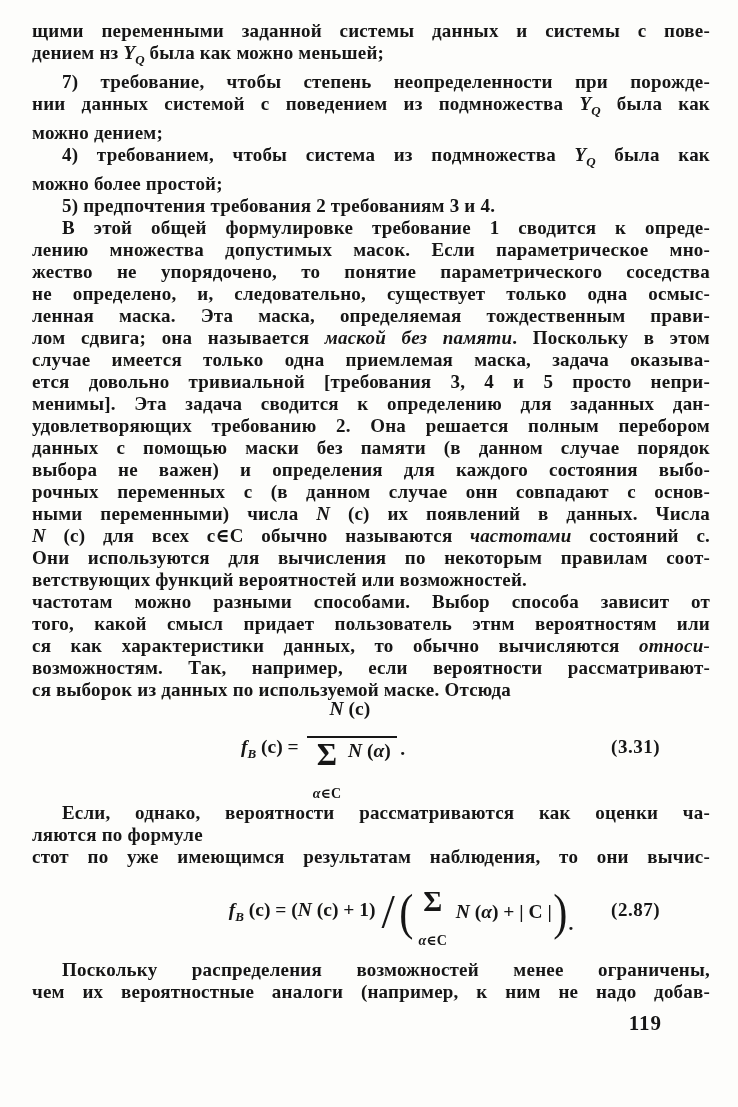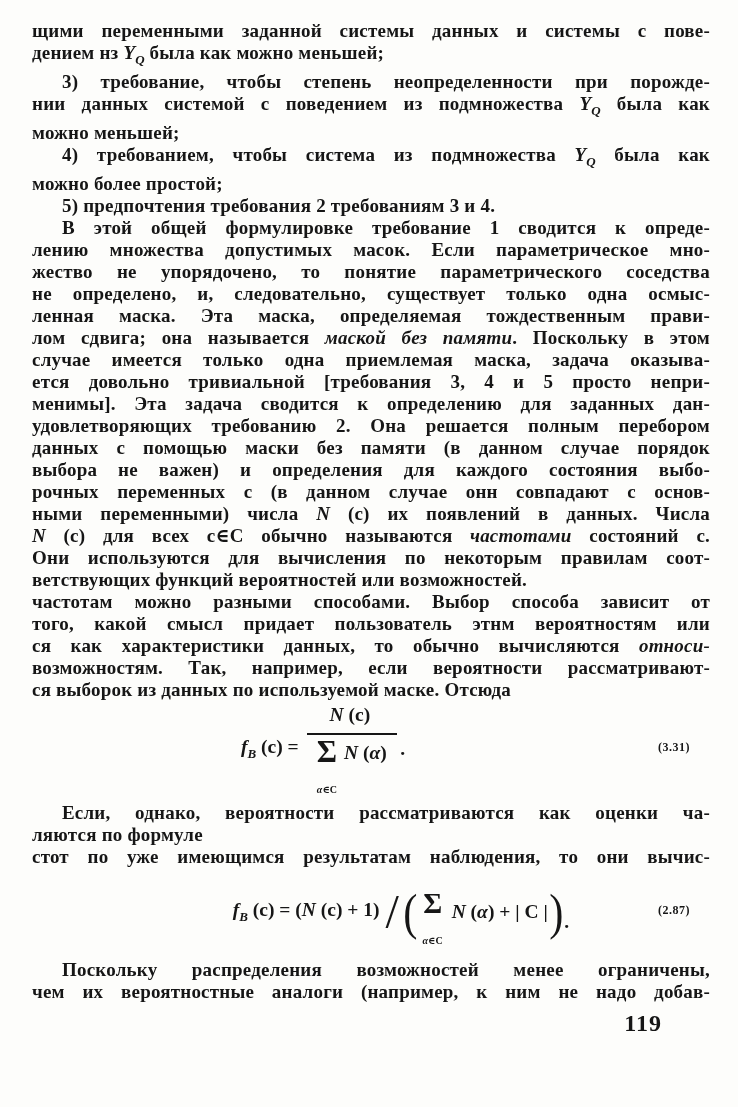--- a/index.html
+++ b/index.html
@@ -37,70 +37,70 @@
     display:flex;
     justify-content:center;
     align-items:center;
   }
   #eq331{height:86px;margin:5px 0 3px 0;}
   #eq332{height:72px;margin:8px 0 2px 0;}
   .f-body{display:flex;align-items:center;font-size:19.5px;}
   .m{white-space:pre;}
   .frac{display:inline-flex;flex-direction:column;align-items:center;margin:0 3px;}
   .frac .num{
-    padding:1px 27px 7px 23px;
+    padding:1px 27px 16px 23px;
     border-bottom:2.2px solid #161616;
   }
   .frac .den{display:flex;align-items:flex-start;margin-top:2px;}
   .sum{display:inline-flex;flex-direction:column;align-items:center;line-height:1;}
   .sigma{font-size:31px;line-height:.95;}
-  .limits{font-size:10px;margin-top:18px;letter-spacing:0;}
-  .den .term{margin-top:5px;margin-left:7px;}
+  .limits{font-size:14px;margin-top:18px;letter-spacing:0;}
+  .den .term{margin-left:7px;}
   .axis{align-self:center;}
   .big-slash{
     font-size:48px;font-weight:normal;line-height:.9;
     margin:0 3px 0 6px;
   }
   .big-paren{
     font-size:50px;font-weight:normal;line-height:.85;
     transform:scaleX(.85);
   }
   #eq332 .sum{margin:0 4px;transform:translateY(6px);}
   #eq332 .sigma{font-size:29px;}
   #eq332 .after-paren{align-self:flex-end;margin-bottom:7px;}
   .eq-tag{
     position:absolute;
-    right:20px;top:50%;
+    right:50px;top:50%;
     transform:translateY(-58%);
-    font-size:12px;
+    font-size:19px;
     letter-spacing:.5px;
   }
   
   .pagenum{
     margin-top:9px;
     text-align:right;
     padding-right:48px;
-    font-size:24px;
+    font-size:21px;
     line-height:22px;
     letter-spacing:1px;
   }
   .spacer1{height:7px;}
   .spacer2{height:9px;}
 </style>
 </head>
 <body>
 
 <div class="page">
 
   <div>
       <div class="line"><span>щими переменными заданной системы данных и системы с пове-</span></div>
       <div class="line nj"><span>дением нз </span><span class="it">Y</span><span class="sb">Q</span><span> была как можно меньшей;</span></div>
-      <div class="line ind"><span>3) требование, чтобы степень неопределенности при порожде-</span></div>
+      <div class="line ind"><span>7) требование, чтобы степень неопределенности при порожде-</span></div>
       <div class="line"><span>нии данных системой с поведением из подмножества </span><span class="it">Y</span><span class="sb">Q</span><span> была как</span></div>
-      <div class="line nj"><span>можно меньшей;</span></div>
+      <div class="line nj"><span>можно дением;</span></div>
       <div class="line ind"><span>4) требованием, чтобы система из подмножества </span><span class="it">Y</span><span class="sb">Q</span><span> была как</span></div>
       <div class="line nj"><span>можно более простой;</span></div>
       <div class="line ind nj"><span>5) предпочтения требования 2 требованиям 3 и 4.</span></div>
       <div class="line ind"><span>В этой общей формулировке требование 1 сводится к опреде-</span></div>
       <div class="line"><span>лению множества допустимых масок. Если параметрическое мно-</span></div>
       <div class="line"><span>жество не упорядочено, то понятие параметрического соседства</span></div>
       <div class="line"><span>не определено, и, следовательно, существует только одна осмыс-</span></div>
       <div class="line"><span>ленная маска. Эта маска, определяемая тождественным прави-</span></div>
       <div class="line"><span>лом сдвига; она называется </span><span class="it">маской без памяти</span><span>. Поскольку в этом</span></div>
       <div class="line"><span>случае имеется только одна приемлемая маска, задача оказыва-</span></div>

